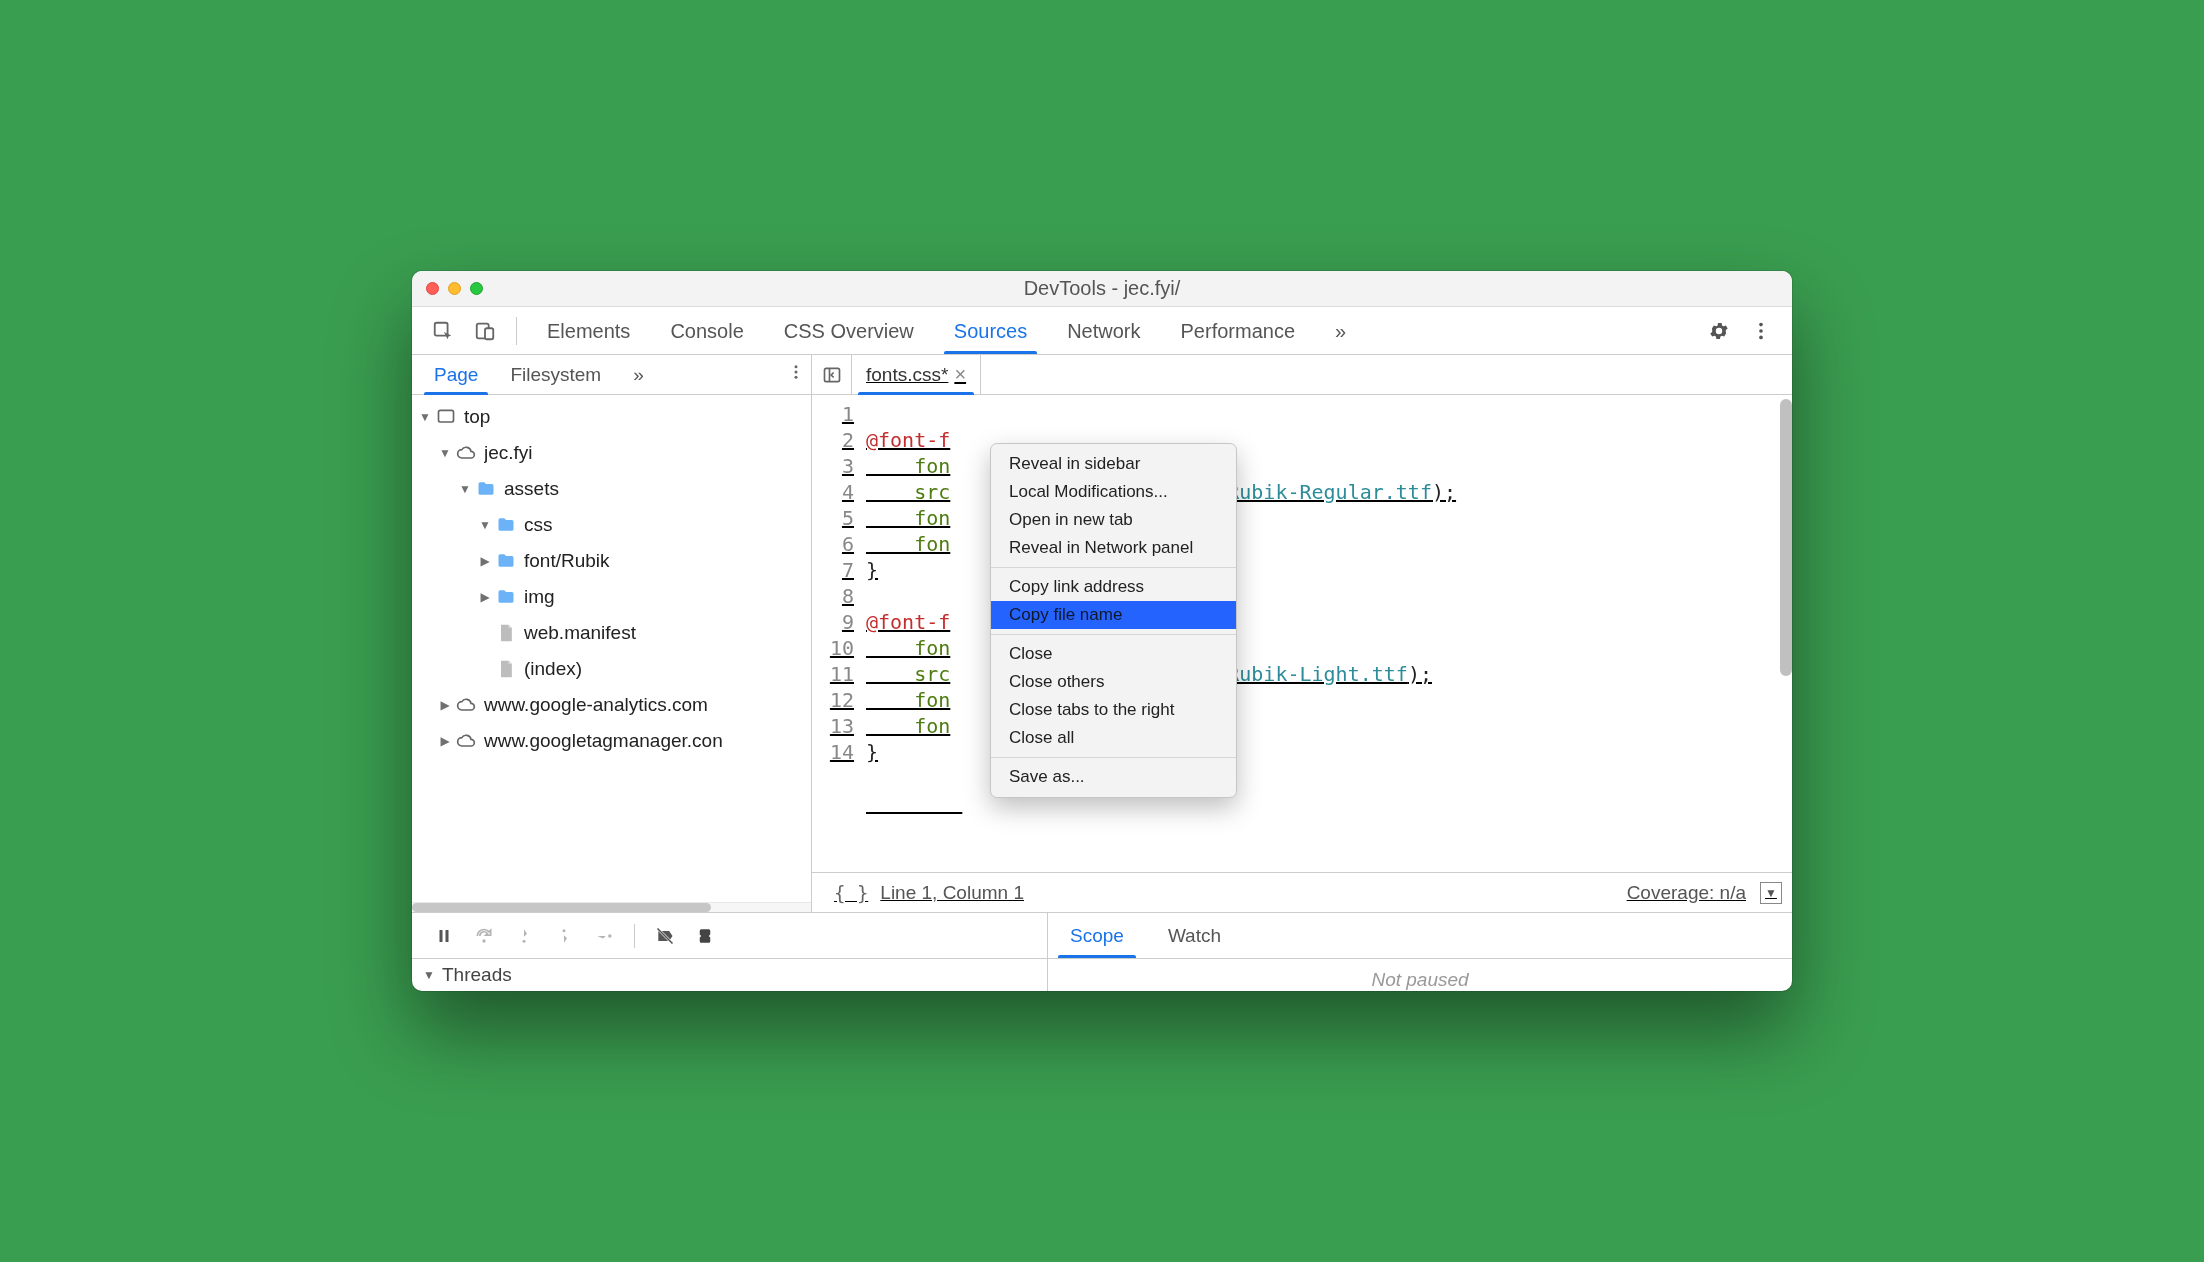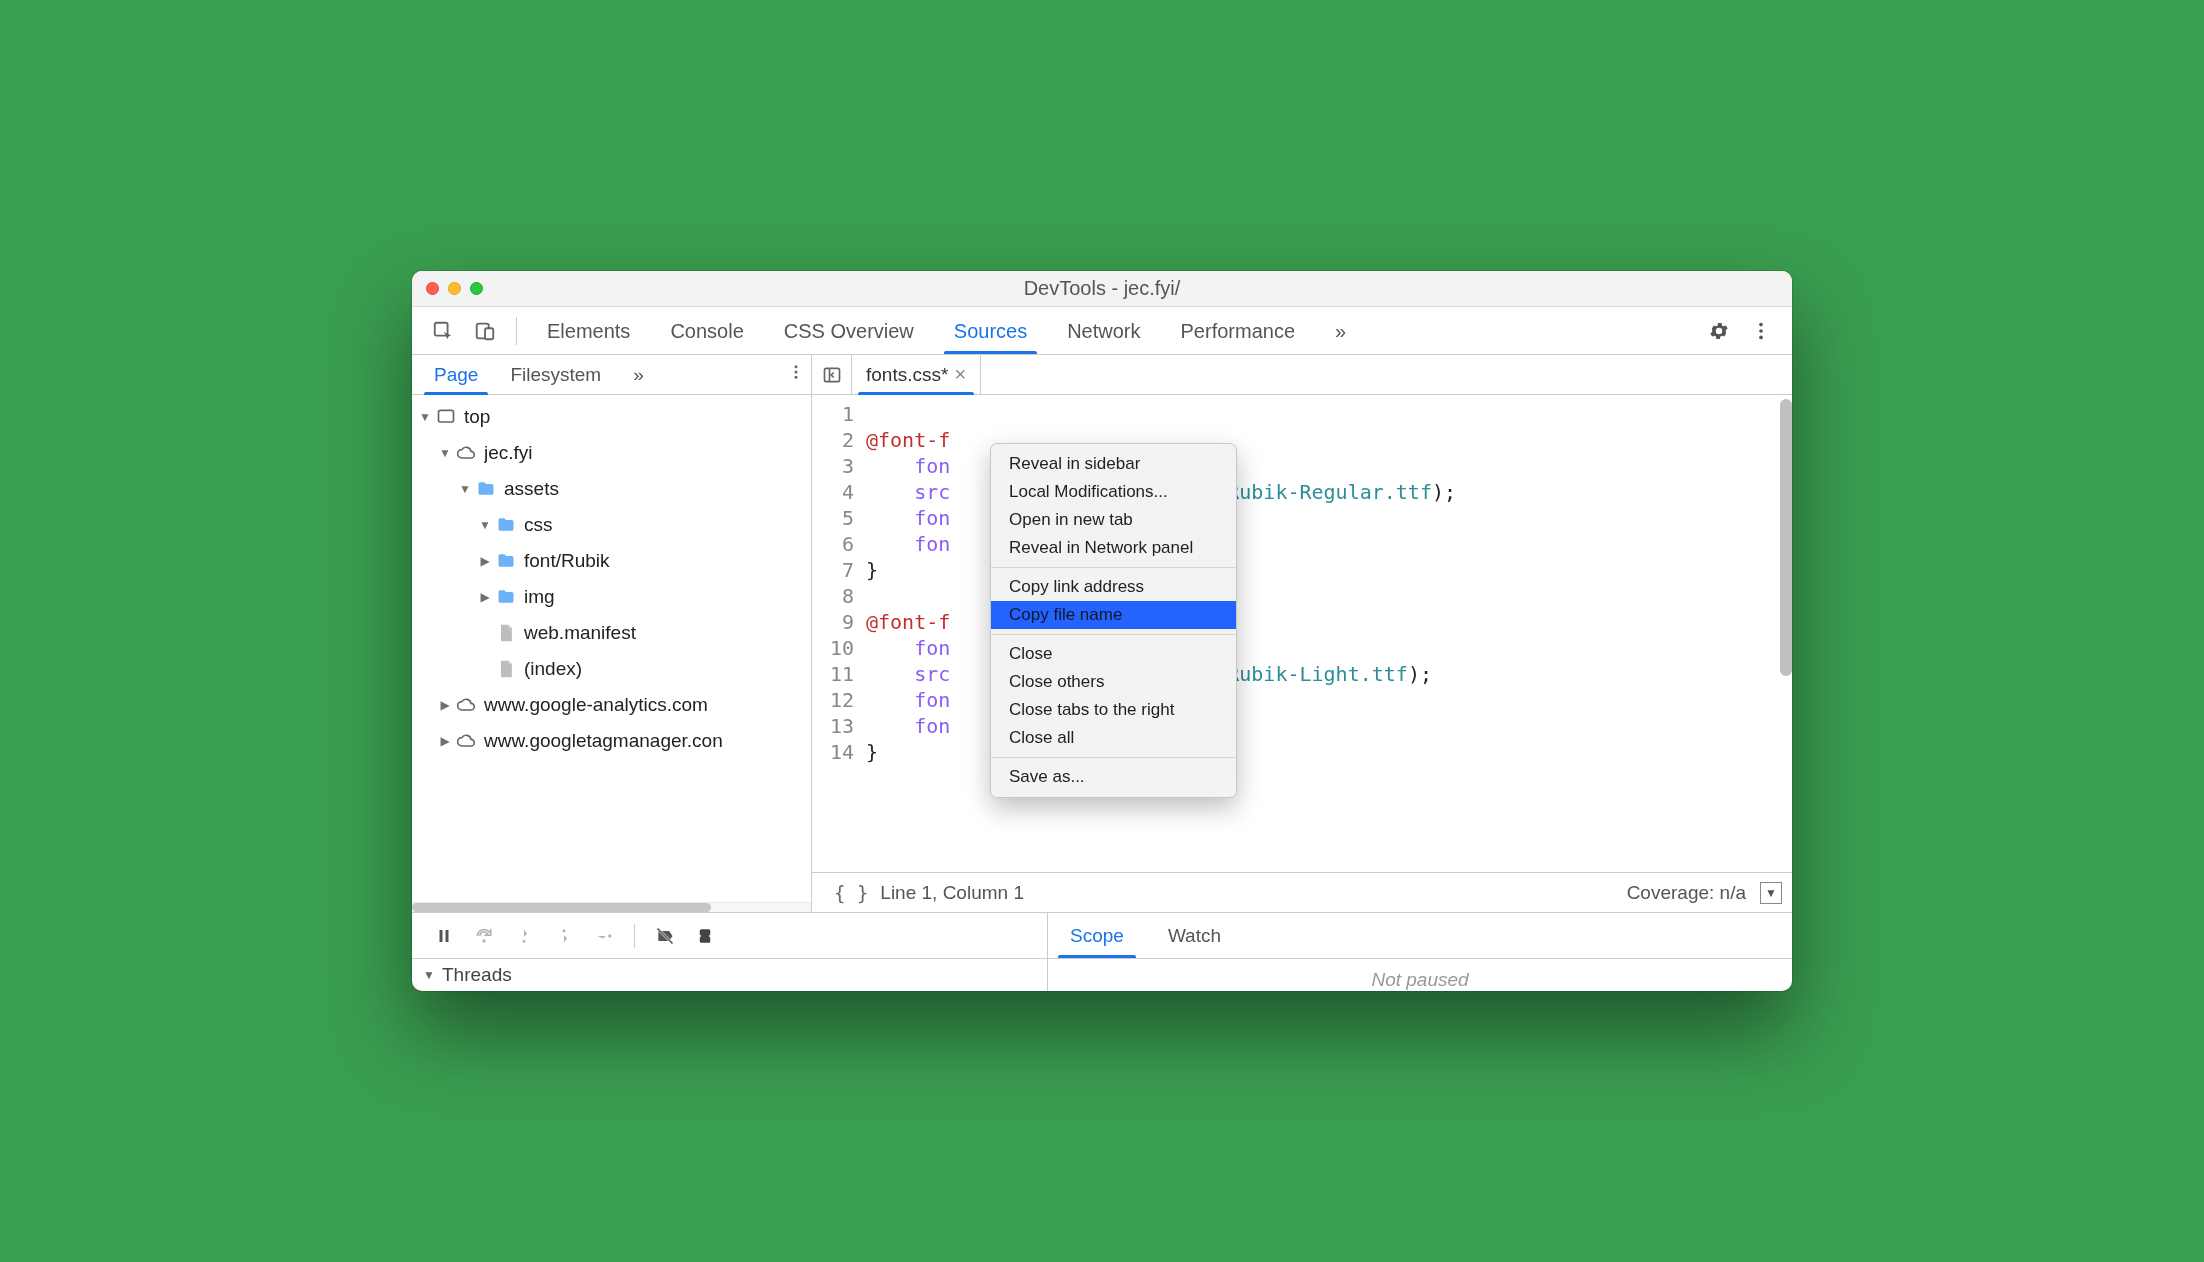--- a/index.html
+++ b/index.html
@@ -123,21 +123,21 @@
   .icon svg { width:20px; height:20px; }
   .node-label { overflow:hidden; text-overflow:ellipsis; }
   .sidebar-scroll {
     height:10px; background:#f6f6f6; border-top:1px solid #e8e8e8;
   }
   .sidebar-scroll .thumb {
     height:100%; width:75%; background:#c6c6c6; border-radius:5px;
   }
   
   .editor {
-    flex:1; display:flex; flex-direction:column; min-width:0;
+    flex:1; display:flex; flex-direction:column; min-width:0;text-decoration:underline;
   }
   .editor-tabs {
     display:flex; align-items:center; height:40px;
     border-bottom:1px solid #ccc;
     font-size:19px;
     color:#333;
   }
   .toggle-side { width:40px; display:flex;align-items:center;justify-content:center;color:#666;cursor:pointer;border-right:1px solid #ccc;height:100%;}
   .filetab {
     display:flex; align-items:center; gap:6px;
@@ -156,21 +156,21 @@
   }
   .gutter {
     width:50px; text-align:right; color:#888;
     padding:6px 8px 6px 0;
     user-select:none;
   }
   .code {
     flex:1; padding:6px 0 6px 4px; white-space:pre; color:#222; overflow:hidden;
   }
   .k-at{color:#c42d2d;}
-  .k-prop{color:#8b5cf6;}
+  .k-prop{color:#4d7c0f;}
   .k-url{color:#2c8c99;}
   .code-scroll {
     position:absolute; right:0; top:0; width:12px; bottom:0;
   }
   .code-scroll .vthumb { width:100%; height:58%; background:#c0c0c0; border-radius:6px; margin-top:4px;}
   
   .editor-status {
     display:flex; align-items:center;
     border-top:1px solid #ccc; height:40px;
     font-size:19px; color:#555; padding:0 10px;

